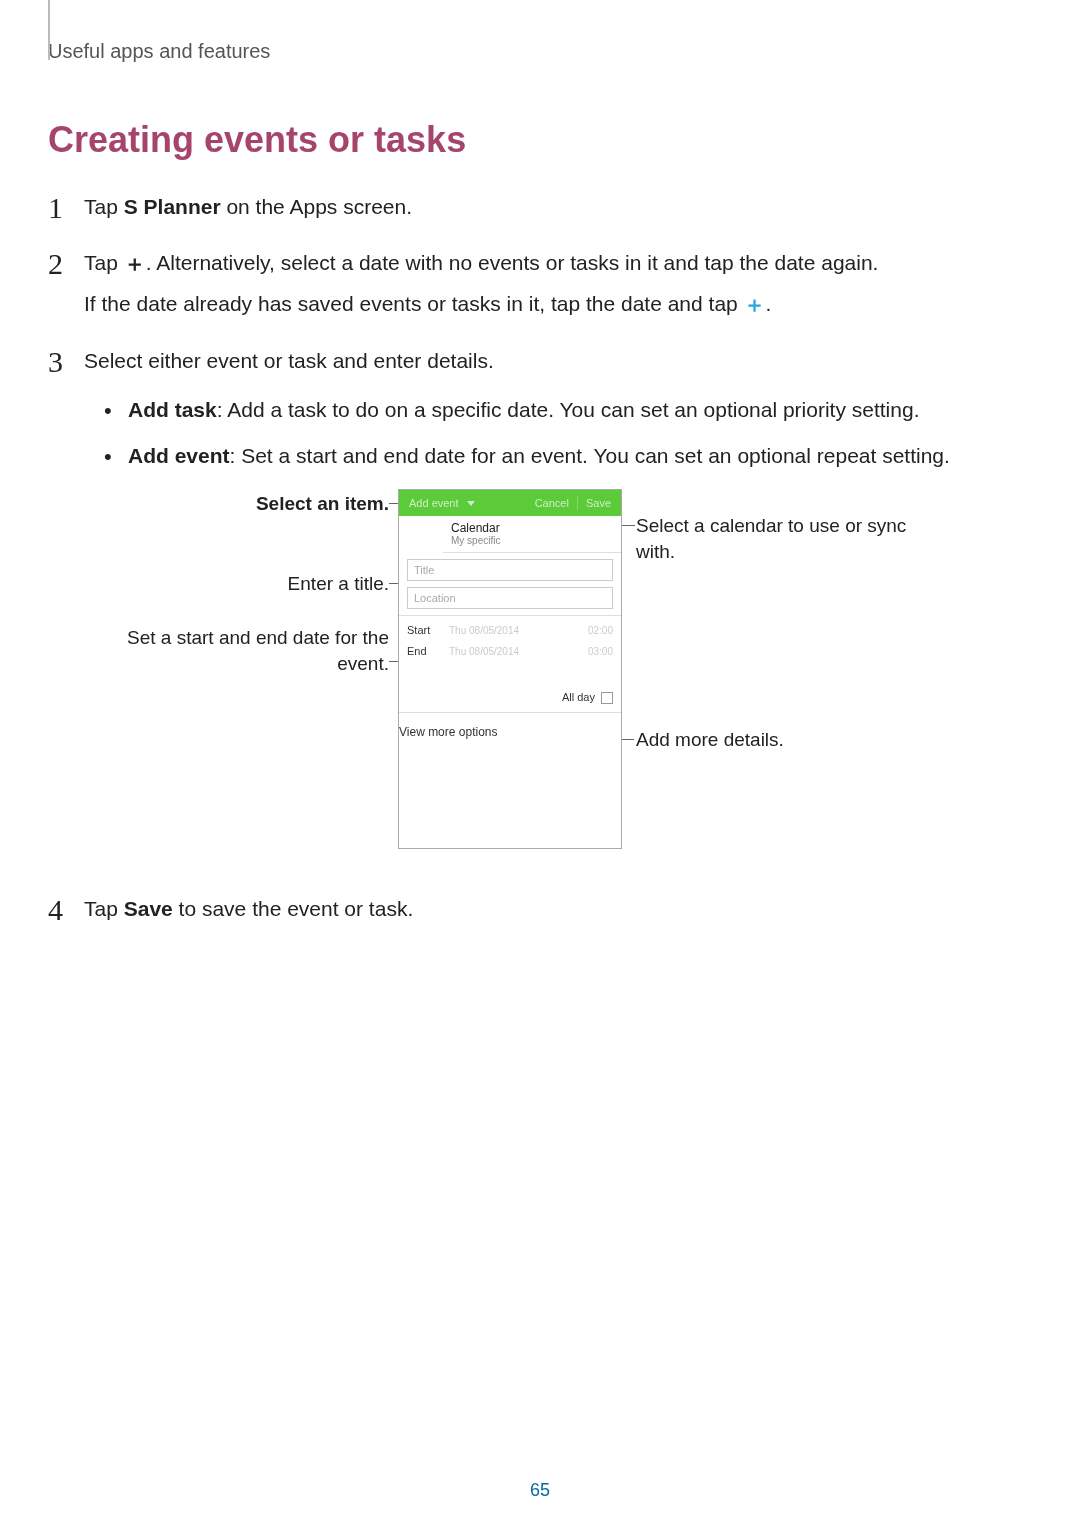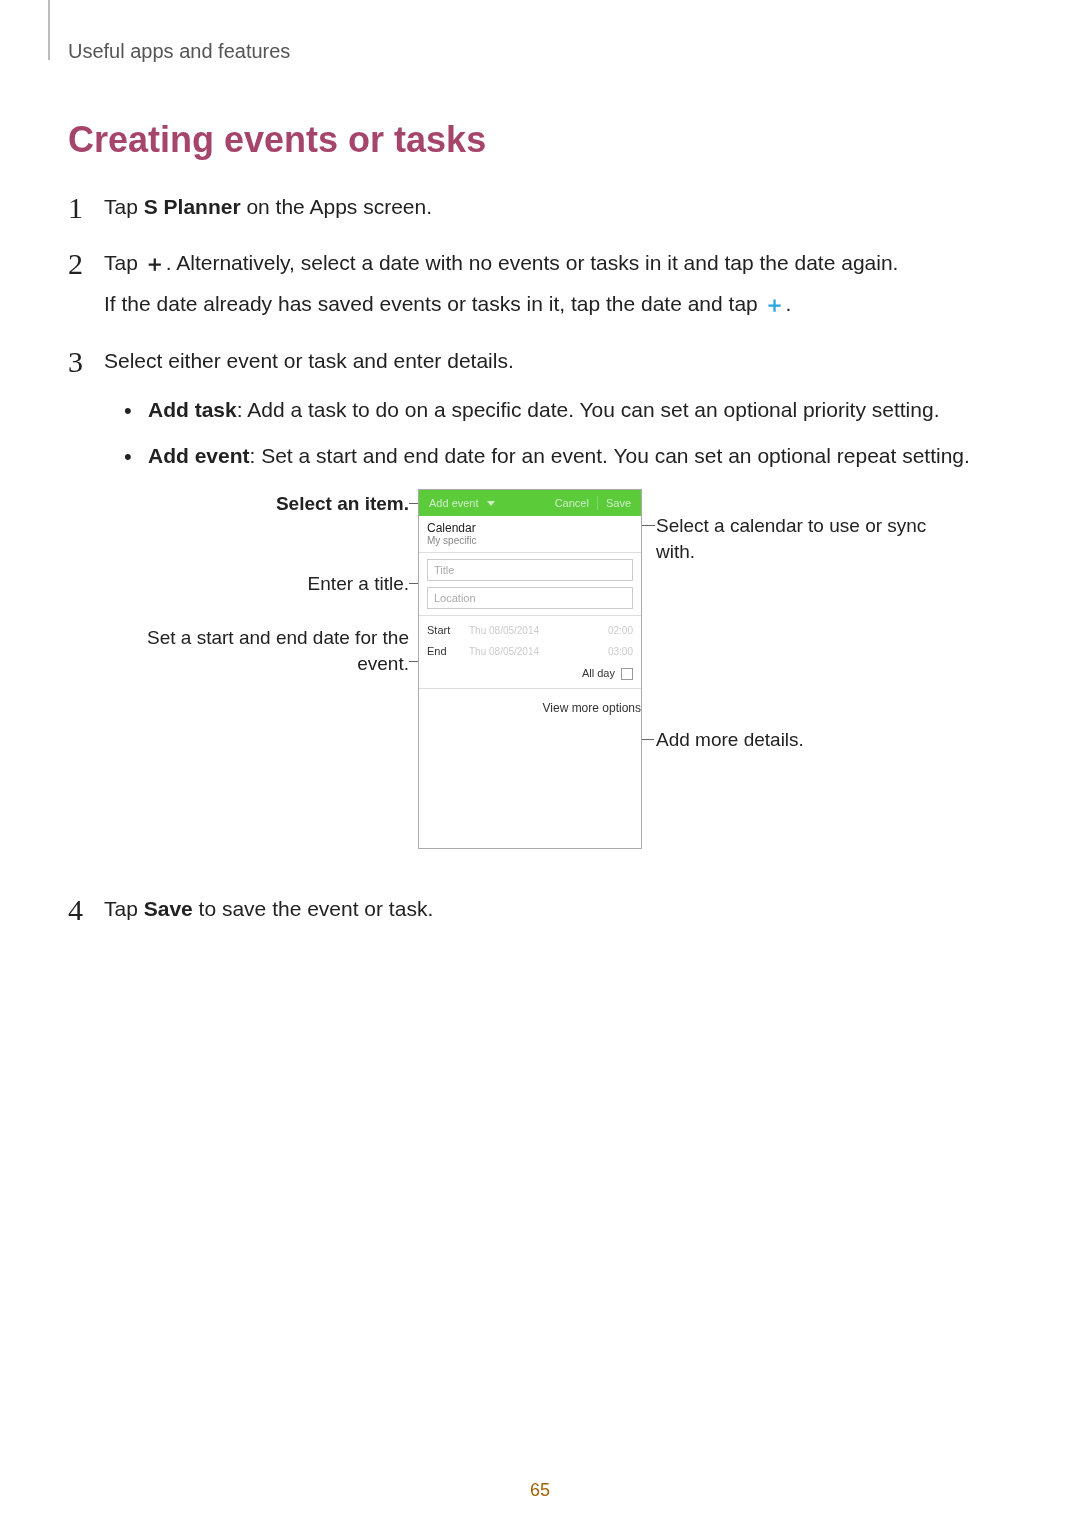--- a/index.html
+++ b/index.html
@@ -11,21 +11,21 @@
     color: #222;
     position: relative;
   }
   .edge-mark {
     position: absolute;
     left: 48px; top: 0;
     width: 2px; height: 60px;
     background: #bbb;
   }
   .page {
-    padding: 40px 70px 0 68px;
+    padding: 40px 70px 0 48px;
   }
   .breadcrumb {
     font-size: 20px;
     color: #555;
     font-weight: 300;
     margin-bottom: 56px;
   }
   .section-title {
     font-size: 36px;
     color: #a6456c;
@@ -116,20 +116,21 @@
     border-left: 4px solid transparent;
     border-right: 4px solid transparent;
     border-top: 5px solid #cfeec7;
   }
   .ph-head .sp { flex: 1; }
   .ph-head .btn { padding: 0 4px; color: #cfeec7; }
   .ph-head .div { width:1px; height:14px; background:#86d672; }
   .ph-row {
     border-bottom: 1px solid #ddd;
     padding: 5px 8px;
+    margin-left: 44px;
   }
   .ph-row.cal {
     line-height: 1.2;
   }
   .ph-row.cal .cal-t { color:#222; font-size:12px; }
   .ph-row.cal .cal-s { color:#888; font-size:10px; }
   .ph-input {
     margin: 6px 8px;
     border: 1px solid #ccc;
     height: 22px;
@@ -149,24 +150,25 @@
     align-items: center;
   }
   .ph-date-line .lbl { width: 42px; color:#333; }
   .ph-date-line .dt { flex:1; color:#ccc; font-size:10px; filter: blur(0.4px); }
   .ph-date-line .tm { color:#ccc; font-size:10px; filter: blur(0.4px); }
   .ph-allday {
     display: flex; justify-content: flex-end; align-items: center;
     gap: 6px; padding: 4px 8px 6px 8px;
     font-size: 11px; color:#333;
     border-bottom: 1px solid #ddd;
+    margin-top: 24px;
   }
   .ph-allday .cb { width:12px; height:12px; border:1px solid #999; }
   .ph-more {
-    text-align: right;
+    text-align: left;
     font-size: 12px;
     color: #333;
     padding: 10px 0;
   }
 
   .callout {
     position: absolute;
     font-size: 19px;
     font-weight: 300;
     color: #222;
@@ -201,21 +203,21 @@
   .l-cal { left: 507px; top: 36px; width: 14px; }
 
   .c-more { left: 522px; top: 238px; width: 280px; }
   .l-more { left: 460px; top: 250px; width: 60px; }
 
   .page-num {
     position: absolute;
     left: 0; right: 0; bottom: 26px;
     text-align: center;
     font-size: 18px;
-    color: #a16207;
+    color: #0369a1;
   }
 </style>
 </head>
 <body>
 
 <div class="edge-mark"></div>
 
 <div class="page">
 
   <div class="breadcrumb">Useful apps and features</div>

